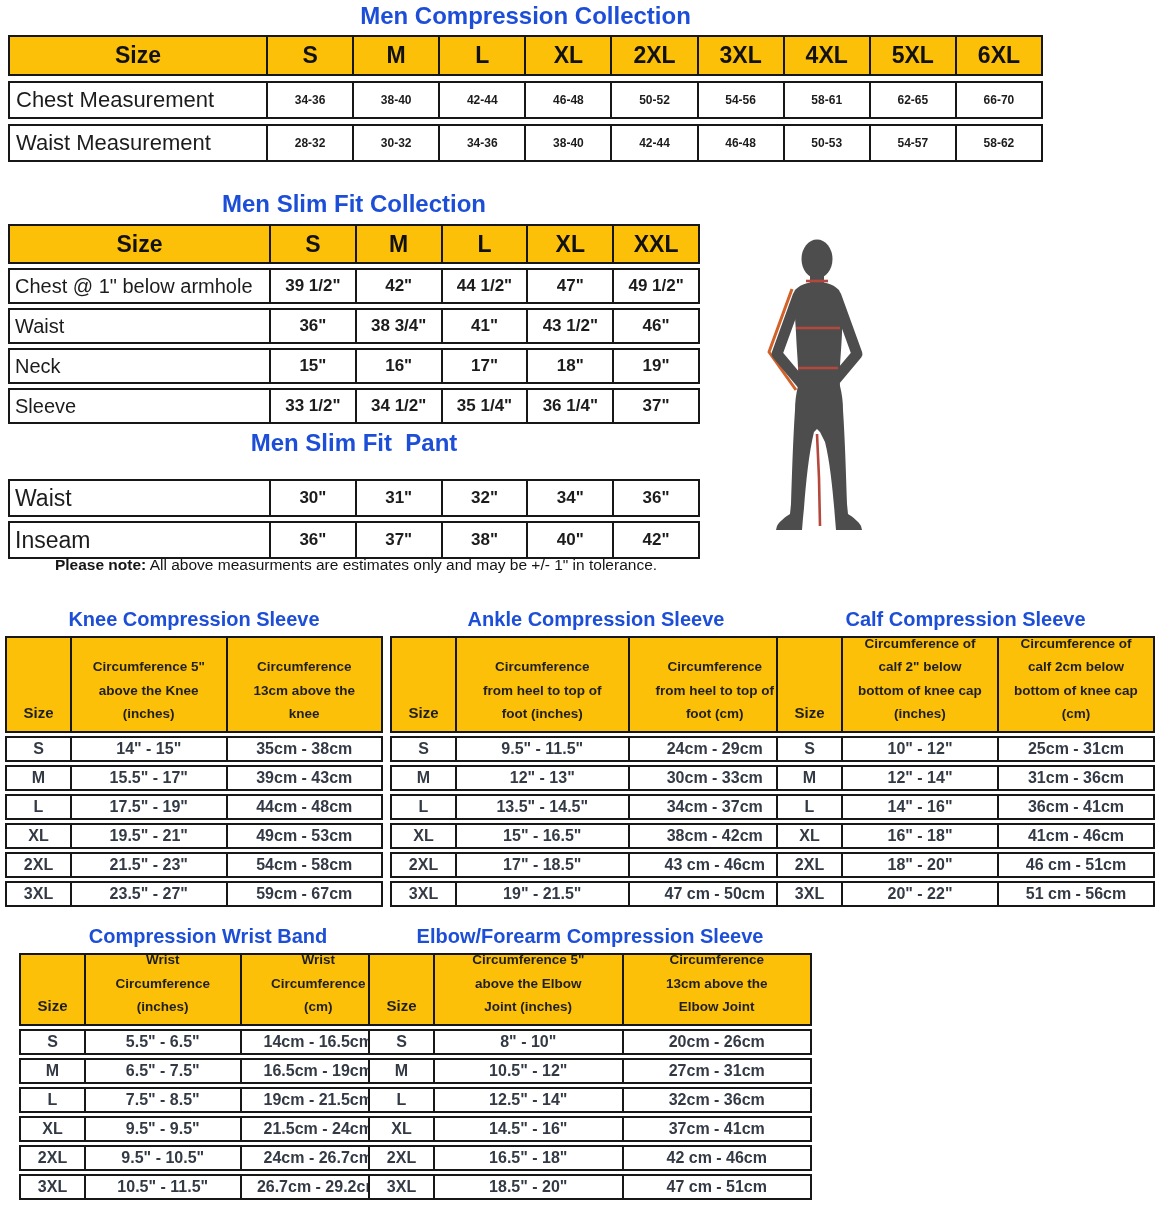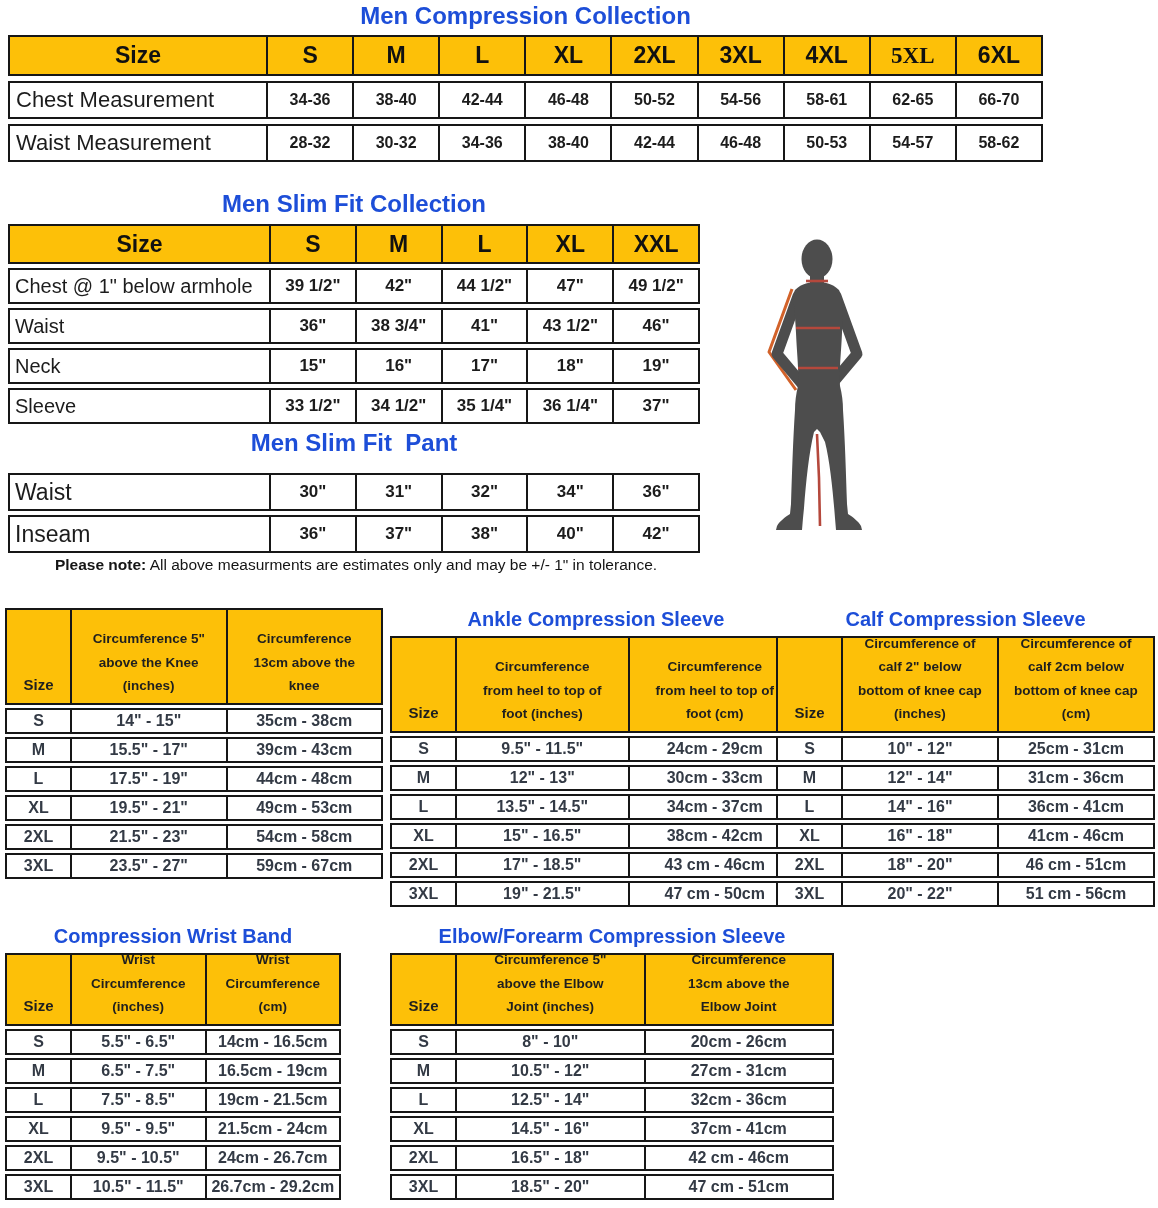--- a/index.html
+++ b/index.html
@@ -18,34 +18,34 @@
   .r  { margin-top:var(--gap,4px); height:var(--rh); }
   .c  { display:flex; align-items:center; justify-content:center; border-left:2px solid #171717;
         overflow:hidden; white-space:pre; }
   .c:first-child { border-left:none; }
 
   
   #t1 { left:8px; top:2px; width:1035px; }
   #t1 .title { font-size:24px; margin-bottom:5px; }
   .t1tbl { --cols:256px repeat(9,1fr); --hh:41px; --rh:38px; --gap:5px; }
   .t1tbl .hd .c { font-size:23px; font-weight:bold; }
-  .t1tbl .r .c { font-size:16px; font-weight:600; color:#1c1c1c; }
+  .t1tbl .r .c { font-size:12px; font-weight:600; color:#1c1c1c; }
   .t1tbl .r .c:first-child { font-size:22px; font-weight:400; justify-content:flex-start; padding-left:6px; }
 
   
   #t2 { left:8px; top:181px; width:692px;margin-top:9px; }
   #t2 .title { font-size:24px; margin-bottom:6px; }
   .t2tbl { --cols:259px repeat(5,1fr); --hh:40px; --rh:36px; --gap:4px; }
   .t2tbl .hd .c { font-size:23px; font-weight:bold; }
   .t2tbl .r .c { font-size:17px; font-weight:600; color:#1c1c1c; }
   .t2tbl .r .c:first-child { font-size:20px; font-weight:400; justify-content:flex-start; padding-left:5px; }
 
   
   #t3 { left:8px; top:429px; width:692px; }
-  #t3 .title { font-size:24px; margin-bottom:16px; }
+  #t3 .title { font-size:24px; margin-bottom:22px; }
   .t3tbl { --cols:259px repeat(5,1fr); --rh:38px; --gap:4px; }
   .t3tbl .r .c { font-size:17px; font-weight:600; color:#1c1c1c; }
   .t3tbl .r .c:first-child { font-size:23px; font-weight:400; justify-content:flex-start; padding-left:5px; }
 
   
   #note { left:0; top:553px; width:712px; text-align:center; font-size:15.5px; line-height:1.55; color:#151515; }
   #note b { font-weight:bold; }
 
   
   #fig { left:760px; top:238px; width:114px; height:296px; }
@@ -56,22 +56,22 @@
   .small .hd .c { font-weight:bold; font-size:13.5px; line-height:1.75; align-items:flex-end;
                   padding-bottom:5px; text-align:center; color:#1f1f1f; }
   .small .hd .c:first-child { font-size:15px; }
   .small .r .c { font-size:16px; font-weight:600; color:#333a45; }
   .tall3 { --hh:97px; }
   .tall2 { --hh:73px; }
 
   #knee  { left:5px;   top:608px; width:378px; }
   #ankle { left:390px; top:608px; width:412px; }
   #calf  { left:776px; top:608px; width:379px; }
-  #wrist { left:5px;   top:925px; width:336px; }
-  #elbow { left:390px; top:925px; width:444px; }
+  #wrist { left:19px;   top:925px; width:378px; }
+  #elbow { left:368px; top:925px; width:444px; }
 
   
   .fig-body { fill:var(--figgray); }
   .fig-arm { stroke:var(--figgray); stroke-width:11; fill:none; stroke-linecap:round; stroke-linejoin:round; }
   .fig-red { stroke:var(--mred); stroke-width:2.6; fill:none; }
   .fig-orange { stroke:var(--morange); stroke-width:3; fill:none; stroke-linejoin:round; }
 </style>
 </head>
 <body>
 
@@ -80,21 +80,21 @@
   <div class="tbl t1tbl">
     <div class="hd">
         <div class="c" style="white-space: pre-line;">Size</div>
         <div class="c" style="white-space: pre-line;">S</div>
         <div class="c" style="white-space: pre-line;">M</div>
         <div class="c" style="white-space: pre-line;">L</div>
         <div class="c" style="white-space: pre-line;">XL</div>
         <div class="c" style="white-space: pre-line;">2XL</div>
         <div class="c" style="white-space: pre-line;">3XL</div>
         <div class="c" style="white-space: pre-line;">4XL</div>
-        <div class="c" style="white-space: pre-line; font-family: Liberation Serif, serif;">5XL</div>
+        <div class="c" style="white-space: pre-line;">5XL</div>
         <div class="c" style="white-space: pre-line; text-align: center;">6XL</div>
       </div>
     <div>
         <div class="r">
           <div class="c">Chest Measurement</div>
           <div class="c">34-36</div>
           <div class="c">38-40</div>
           <div class="c">42-44</div>
           <div class="c">46-48</div>
           <div class="c">50-52</div>
@@ -232,20 +232,21 @@
       C 35 72 32 58 35 52 Z"></path>
 
     <path class="fig-red" d="M 46 43 L 68 43"></path>
     <path class="fig-red" d="M 36 90 L 80 90"></path>
     <path class="fig-red" d="M 38 130 L 78 130"></path>
     <path class="fig-red" d="M 57 196 L 59 240 L 60 288"></path>
   </svg>
 </div>
 
 <div class="sec small tall3" id="knee">
+  <div class="title">Knee Compression Sleeve</div>
   <div class="tbl">
     <div class="hd">
         <div class="c" style="white-space: pre-line;">Size</div>
         <div class="c" style="white-space: pre-line;">Circumference 5"
 above the Knee
 (inches)</div>
         <div class="c" style="white-space: pre-line;">Circumference
 13cm above the
 knee</div>
       </div>

